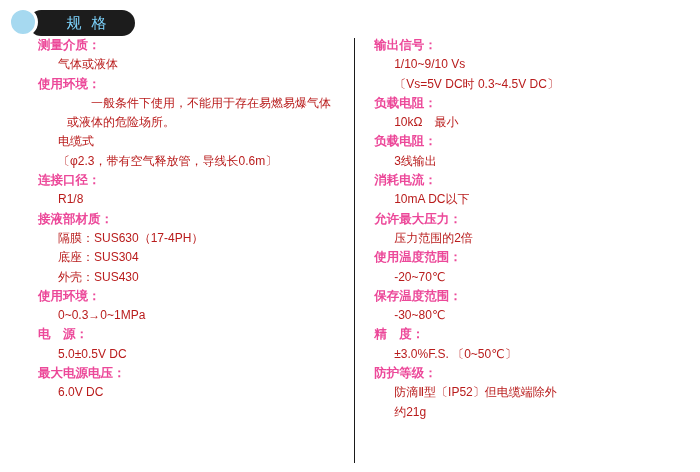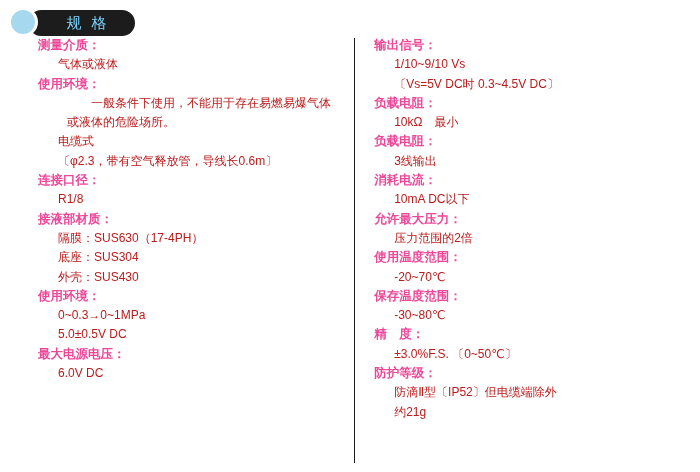--- a/index.html
+++ b/index.html
@@ -85,20 +85,21 @@
           <div class="spec-label">接液部材质：</div>
           <div class="spec-line ind1">隔膜：SUS630（17-4PH）</div>
           <div class="spec-line ind1">底座：SUS304</div>
           <div class="spec-line ind1">外壳：SUS430</div>
         </div>
         <div class="spec-item">
           <div class="spec-label">使用环境：</div>
           <div class="spec-line ind1">0~0.3→0~1MPa</div>
         </div>
         <div class="spec-item">
+          <div class="spec-label">电　源：</div>
           <div class="spec-line ind1">5.0±0.5V DC</div>
         </div>
         <div class="spec-item">
           <div class="spec-label">最大电源电压：</div>
           <div class="spec-line ind1">6.0V DC</div>
         </div>
       </div>
     <div class="col col-right" id="col-right">
         <div class="spec-item">
           <div class="spec-label">输出信号：</div>

